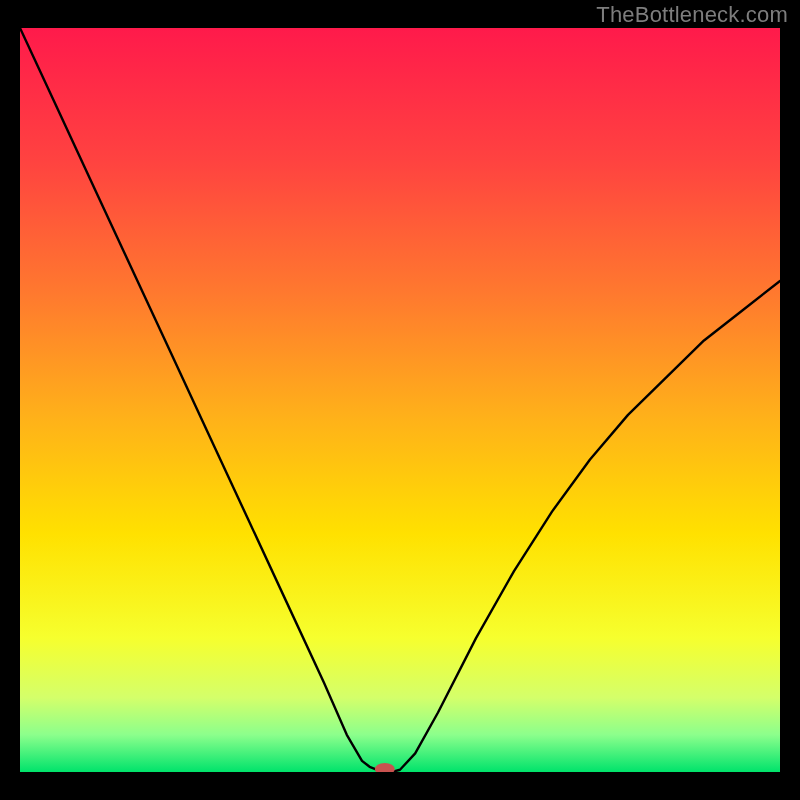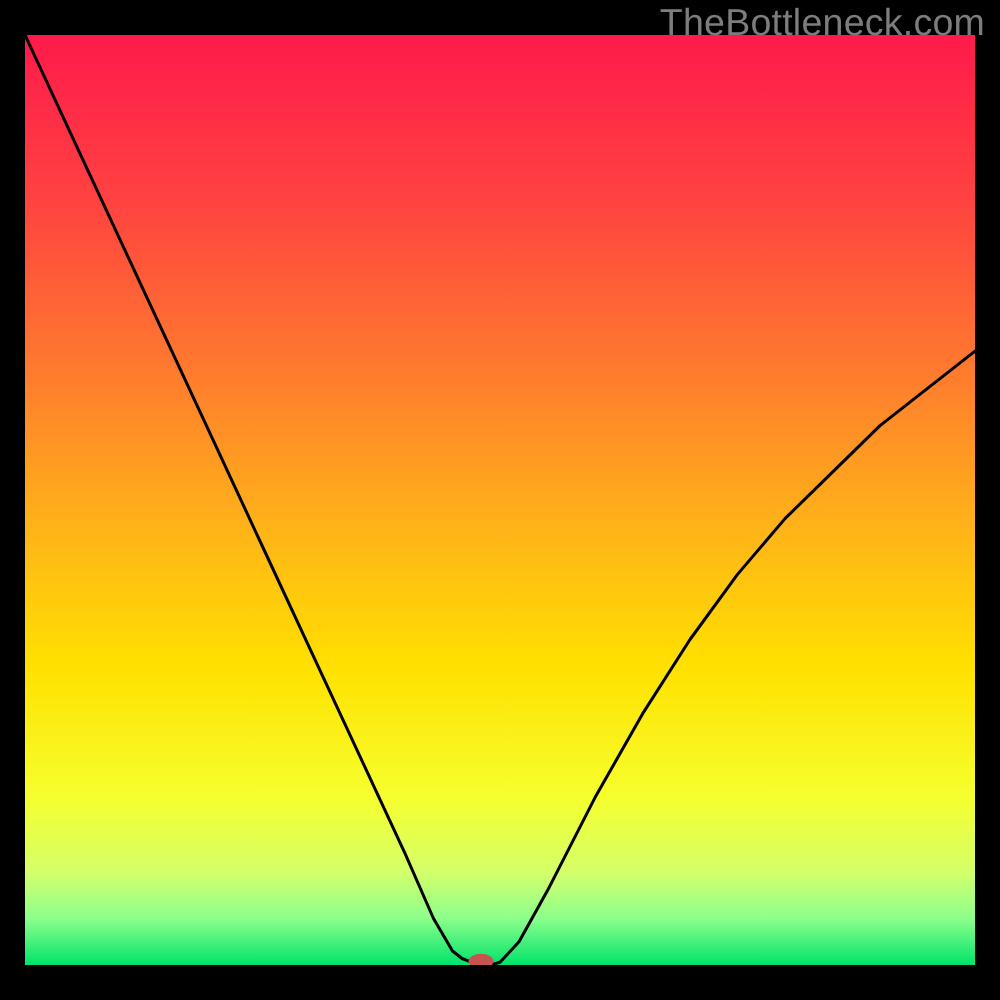--- a/index.html
+++ b/index.html
@@ -17,21 +17,21 @@
     top: 0;
     width: 800px;
     height: 800px;
     background: #000;
   }
   .watermark {
     position: absolute;
     top: 2px;
     right: 12px;
     color: #7d7d7d;
-    font-size: 30px;
+    font-size: 22px;
     font-weight: 500;
     letter-spacing: 0.2px;
     z-index: 10;
   }
   .plot-area {
     position: absolute;
     left: 20px;
     top: 28px;
     width: 760px;
     height: 744px;

